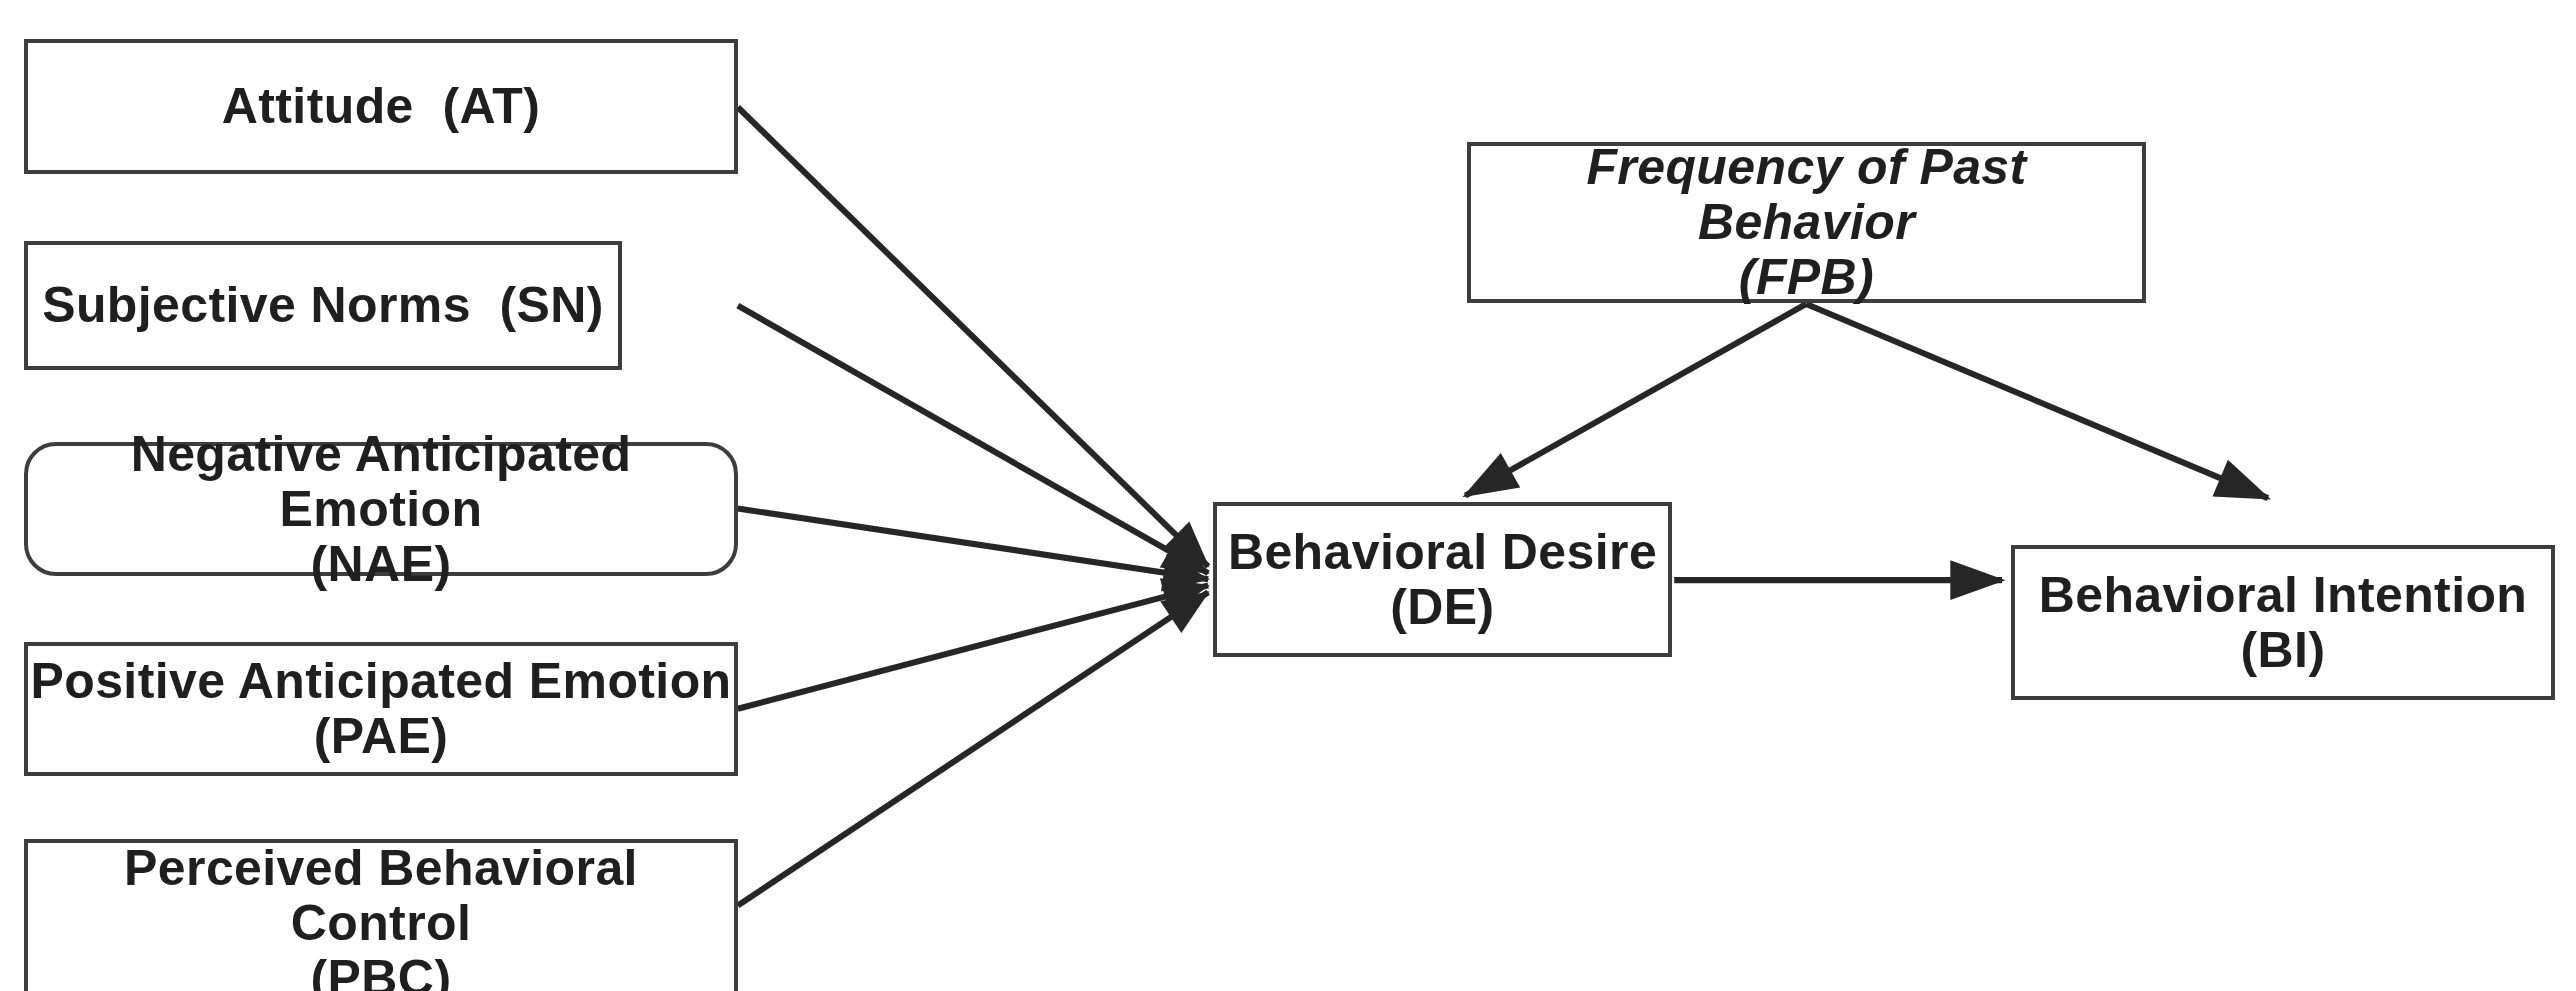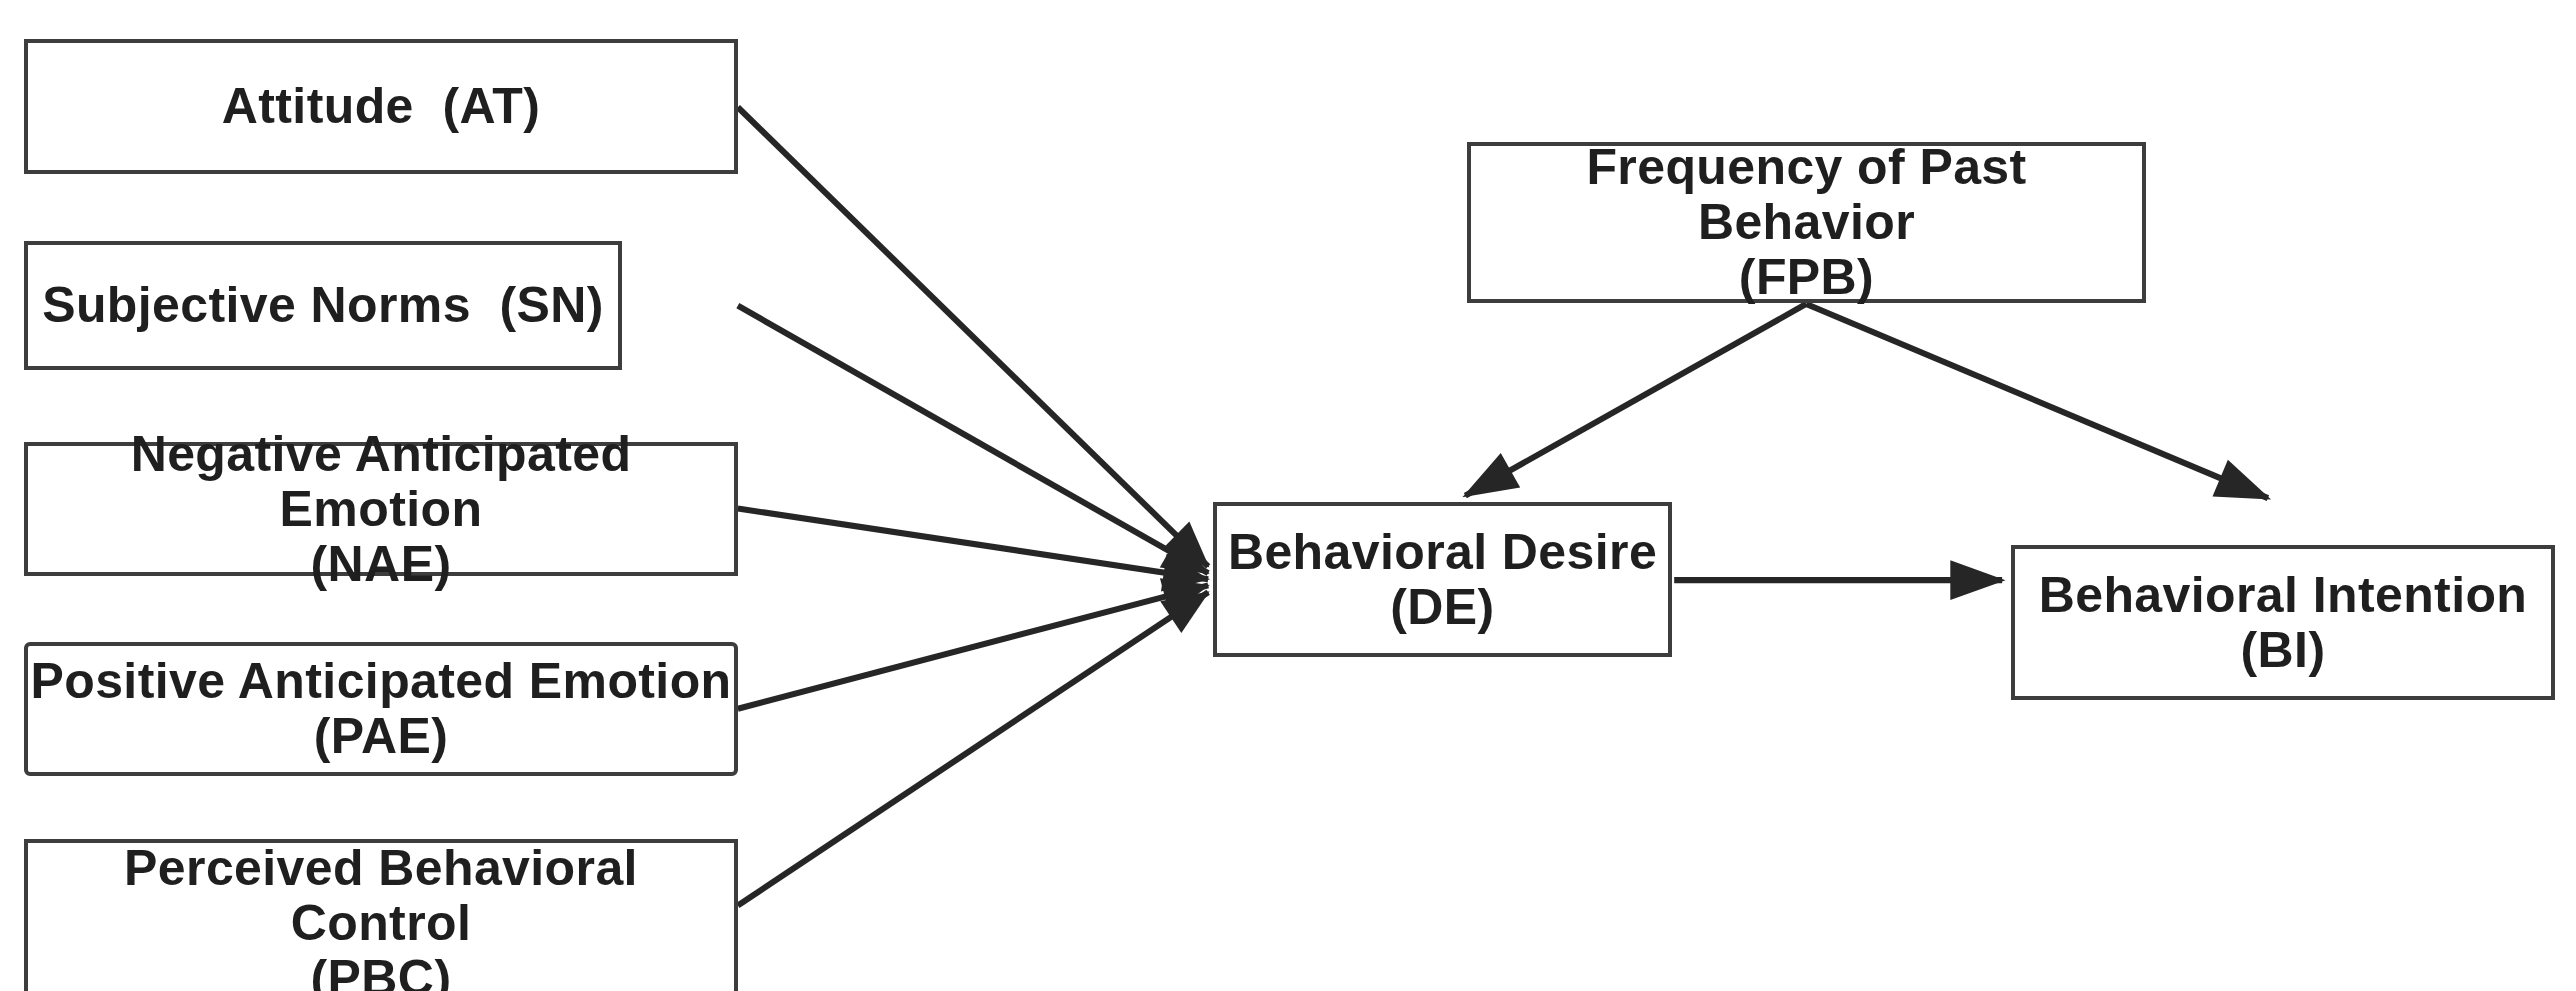--- a/index.html
+++ b/index.html
@@ -38,25 +38,25 @@
     font-weight: 700;
     font-size: 50px;
     line-height: 55px;
     color: #1f1f1f;
     letter-spacing: 0.4px;
     white-space: pre-wrap;
   }
   
   .n-at  { left: 24px;   top: 39px;  width: 714px; height: 135px; }
   .n-sn  { left: 24px;   top: 241px; width: 598px; height: 129px; }
-  .n-nae { left: 24px;   top: 442px; width: 714px; height: 134px; }
-  .n-pae { left: 24px;   top: 642px; width: 714px; height: 134px; border-radius: 6px; }
+  .n-nae { left: 24px;   top: 442px; width: 714px; height: 134px; border-radius: 32px; }
+  .n-pae { left: 24px;   top: 642px; width: 714px; height: 134px; }
   .n-pbc { left: 24px;   top: 839px; width: 714px; height: 168px; }
   .n-de  { left: 1213px; top: 502px; width: 459px; height: 155px; }
-  .n-fpb { left: 1467px; top: 142px; width: 679px; height: 161px; }
+  .n-fpb { left: 1467px; top: 142px; width: 679px; height: 161px; font-style: italic; }
   .n-bi  { left: 2011px; top: 505px; width: 544px; height: 155px; margin-top: 40px; }
 </style>
 </head>
 <body>
 
 <div class="canvas">
 
   <svg class="edges-layer" viewBox="0 0 2985 1149" xmlns="http://www.w3.org/2000/svg">
     <defs>
       <marker id="arrowBig" markerUnits="userSpaceOnUse" markerWidth="68" markerHeight="52" refX="62" refY="25" orient="auto">

